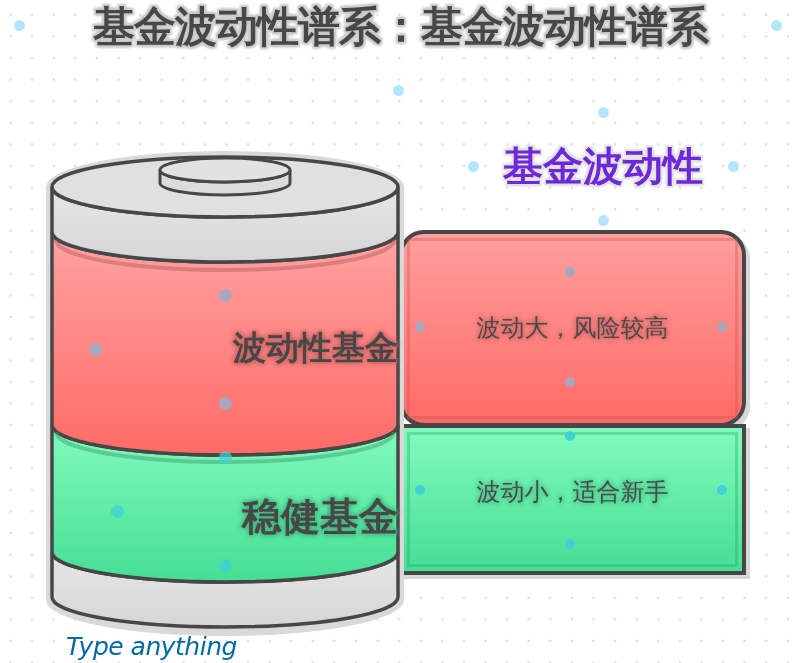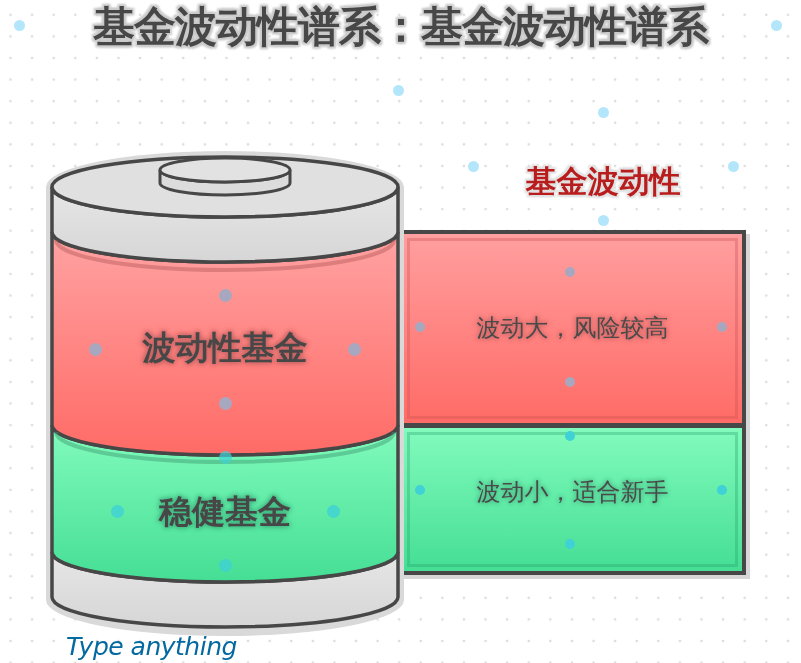--- a/index.html
+++ b/index.html
@@ -12,49 +12,48 @@
     font-family:"DejaVu Sans","Liberation Sans",sans-serif;
   }
   .title{
     position:absolute;left:0;top:0;width:801px;height:52px;
     text-align:center;line-height:54px;
     font-size:42px;font-weight:bold;color:#474747;letter-spacing:-1px;
     text-shadow:0 0 4px #c8c8c8,0 0 4px #c8c8c8,2px 2px 2px #cfcfcf,-2px -2px 2px #cfcfcf,2px -2px 2px #cfcfcf,-2px 2px 2px #cfcfcf;
   }
   .subtitle{
     position:absolute;left:503px;top:144px;width:200px;text-align:center;
-    font-size:31px;font-weight:bold;color:#b91c1c;line-height:44px;
+    font-size:40px;font-weight:bold;color:#6d28d9;line-height:44px;
     text-shadow:0 0 3px #e0e0e0,2px 2px 2px #e0e0e0,-2px -2px 2px #e0e0e0,2px -2px 2px #e0e0e0,-2px 2px 2px #e0e0e0;
-    margin-top:15px;
   }
   .blue-dot{position:absolute;width:11px;height:11px;border-radius:50%;background:#b3e6fb;}
   .handle{position:absolute;width:13px;height:13px;border-radius:50%;}
   .handle.red{background:#a7a7bf;}
   .handle.green{background:#3fd1d6;}
   .box{position:absolute;box-sizing:border-box;border:4px solid #474747;}
   .box .inner{position:absolute;left:4px;top:4px;right:4px;bottom:4px;}
   .box-red{left:399px;top:230px;width:347px;height:197px;
     background:linear-gradient(#ff9f9f,#ff6b66);
-    box-shadow:4px 4px 0 #d7d7d7;}
+    box-shadow:4px 4px 0 #d7d7d7;border-radius:25px;}
   .box-red .inner{border:3px solid rgba(200,80,80,0.35);}
   .box-green{left:399px;top:424px;width:347px;height:151px;
     background:linear-gradient(#82fbbd,#45de94);
     box-shadow:4px 4px 0 #d7d7d7;}
   .box-green .inner{border:3px solid rgba(40,160,110,0.35);}
   .box-label{
     position:absolute;left:0;right:0;text-align:center;
     font-size:24px;color:#4a4a4a;
   }
   .box-red .box-label{top:78px;text-shadow:0 0 4px #d46a6a,0 0 4px #d46a6a,0 0 6px #d46a6a;}
   .box-green .box-label{top:48px;text-shadow:0 0 4px #4fc38c,0 0 4px #4fc38c,0 0 6px #4fc38c;}
   .cyl-label{
-    position:absolute;text-align:center;font-weight:bold;color:#474747;
+    position:absolute;text-align:right;font-weight:bold;color:#474747;
   }
   .cyl-label.red{left:52px;width:346px;top:326px;font-size:33px;text-shadow:0 0 4px #c96464,0 0 5px #c96464,0 0 6px #c96464;}
-  .cyl-label.green{left:52px;width:346px;top:490px;font-size:33px;text-shadow:0 0 4px #43b983,0 0 5px #43b983,0 0 6px #43b983;}
+  .cyl-label.green{left:52px;width:346px;top:490px;font-size:39px;text-shadow:0 0 4px #43b983,0 0 5px #43b983,0 0 6px #43b983;}
   .placeholder{
     position:absolute;left:66px;top:632px;font-size:25px;font-style:italic;color:#0369a1;
     font-family:"DejaVu Sans",sans-serif;font-weight:300;letter-spacing:-0.5px;
   }
   svg.cyl{position:absolute;left:0;top:0;}
 </style>
 </head>
 <body>
 
 <div class="title">基金波动性谱系：基金波动性谱系</div>

